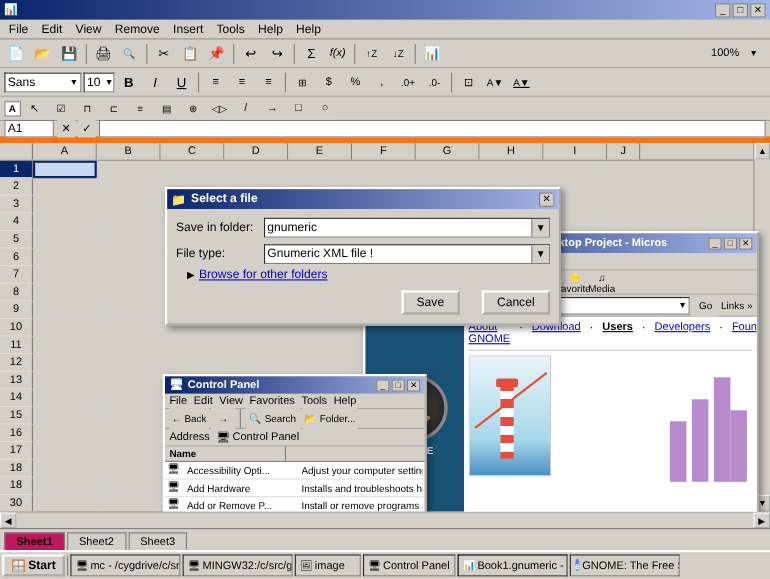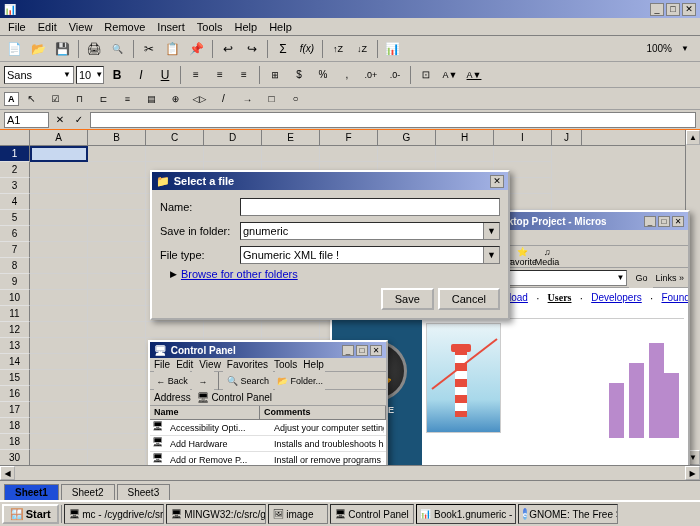--- a/index.html
+++ b/index.html
@@ -75,21 +75,21 @@
       padding: 2px 4px;
       gap: 2px;
     }
 
     
     .formula-bar {
       background: #d4d0c8;
       display: flex;
       align-items: center;
       height: 20px;
-      border-bottom: 1px solid #f97316;
+      border-bottom: 6px solid #f97316;
       padding: 1px 4px;
       gap: 3px;
     }
     .cell-ref {
       width: 45px; height: 16px;
       background: white;
       border: 1px solid #808080;
       font-size: 11px;
       padding: 1px 2px;
     }
@@ -148,21 +148,21 @@
     .sheet-tab {
       padding: 2px 10px;
       border: 1px solid #808080;
       border-bottom: none;
       background: #d4d0c8;
       font-size: 10px;
       cursor: pointer;
       margin-right: 2px;
     }
     .sheet-tab.active {
-      background: #1d4ed8;
+      background: #be185d;
       font-weight: bold;
     }
 
     
     .taskbar {
       background: #d4d0c8;
       height: 26px;
       display: flex;
       align-items: center;
       border-top: 2px solid #ffffff;
@@ -317,21 +317,21 @@
       cursor: pointer; font-size: 9px;
     }
 
     .browse-row {
       display: flex; align-items: center; gap: 4px;
       margin-top: 4px; margin-left: 10px;
     }
     .triangle { font-size: 9px; }
 
     .dialog-buttons {
-      display: flex; justify-content: flex-end; gap: 4px;
+      display: flex; justify-content: flex-end; gap: 20px;
       margin-top: 8px;
     }
     .dialog-btn {
       padding: 2px 12px;
       background: #d4d0c8;
       border: 2px outset #ffffff;
       font-size: 11px;
       cursor: pointer;
       height: 22px;
     }
@@ -415,21 +415,21 @@
       background: white;
       padding: 4px;
       overflow: hidden;
     }
     .gnome-nav {
       display: flex; gap: 8px; font-size: 11px;
       border-bottom: 1px solid #ccc;
       padding-bottom: 4px; margin-bottom: 4px;
     }
     .gnome-nav a { color: #0000cc; text-decoration: underline; font-size: 10px; }
-    .gnome-nav a.active { color: #000; text-decoration: underline; font-weight: bold; font-family: Liberation Serif, serif; }
+    .gnome-nav a.active { color: #000; text-decoration: underline; font-weight: bold; }
     .gnome-content {
       display: flex; gap: 4px;
       height: 130px; overflow: hidden;
     }
     .gnome-text-area { flex: 1; }
 
     
     .cp-window {
       position: absolute;
       top: 210px;
@@ -992,24 +992,20 @@
           <div style="display:flex;align-items:center;gap:4px;">
             <span>📁</span>
             <span>Select a file</span>
           </div>
           <div style="display:flex;gap:2px;">
             <button class="title-btn">✕</button>
           </div>
         </div>
         <div class="dialog-body">
 
-          <div class="dialog-row">
-            <span class="dialog-label">Name:</span>
-            <input class="dialog-input" style="">
-          </div>
 
           <div class="dialog-row">
             <span class="dialog-label">Save in folder:</span>
             <div class="dialog-combo">
               <span class="dialog-combo-text">gnumeric</span>
               <div class="dialog-combo-btn">▼</div>
             </div>
           </div>
 
           <div class="filetype-row">
@@ -1154,21 +1150,20 @@
         <div class="cp-address">
           <span>Address</span>
           <div style="display:flex;align-items:center;gap:2px;margin-left:4px;">
             <span>🖥</span>
             <span>Control Panel</span>
           </div>
         </div>
 
         <div class="cp-col-headers">
           <div class="cp-col" style="width:110px;">Name</div>
-          <div class="cp-col" style="flex:1;">Comments</div>
         </div>
 
         <div class="cp-list" id="cp-list-body">
         <div class="cp-row">
       <div class="cp-icon" style="font-size:9px;">🖥</div>
       <div class="cp-name">Accessibility Opti...</div>
       <div class="cp-comment">Adjust your computer setting</div>
     </div>
             <div class="cp-row">
       <div class="cp-icon" style="font-size:9px;">🖥</div>

